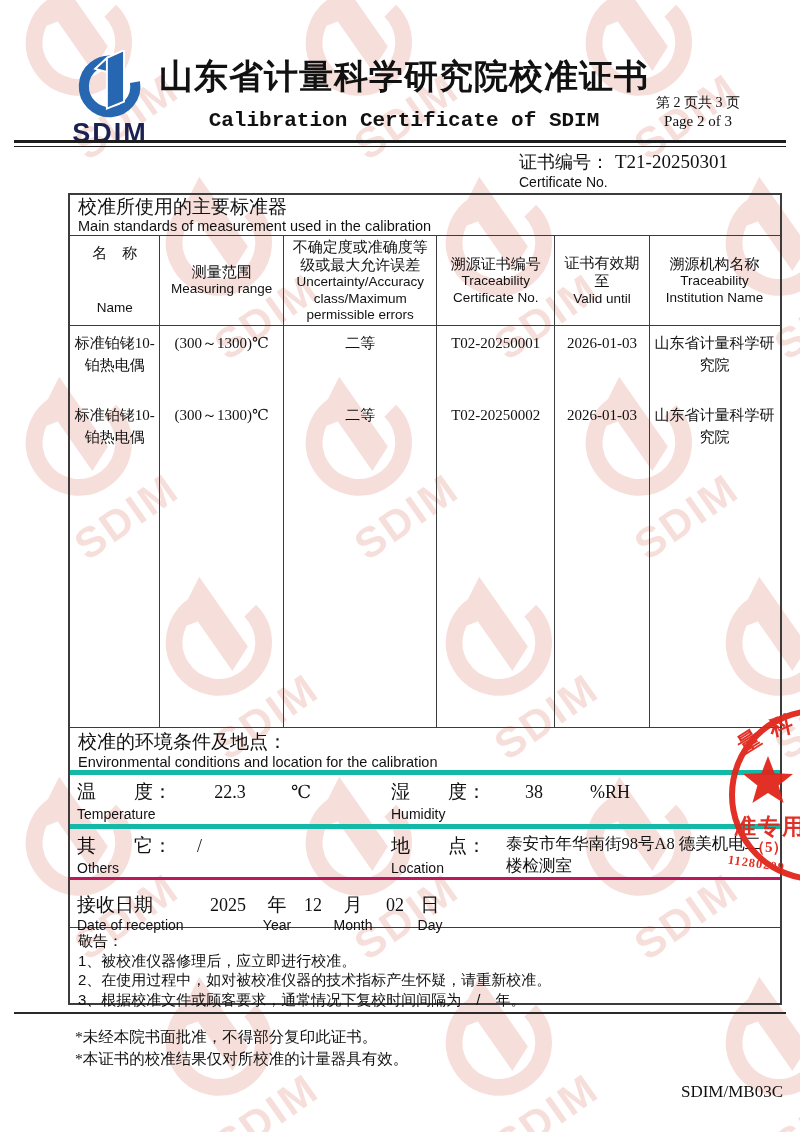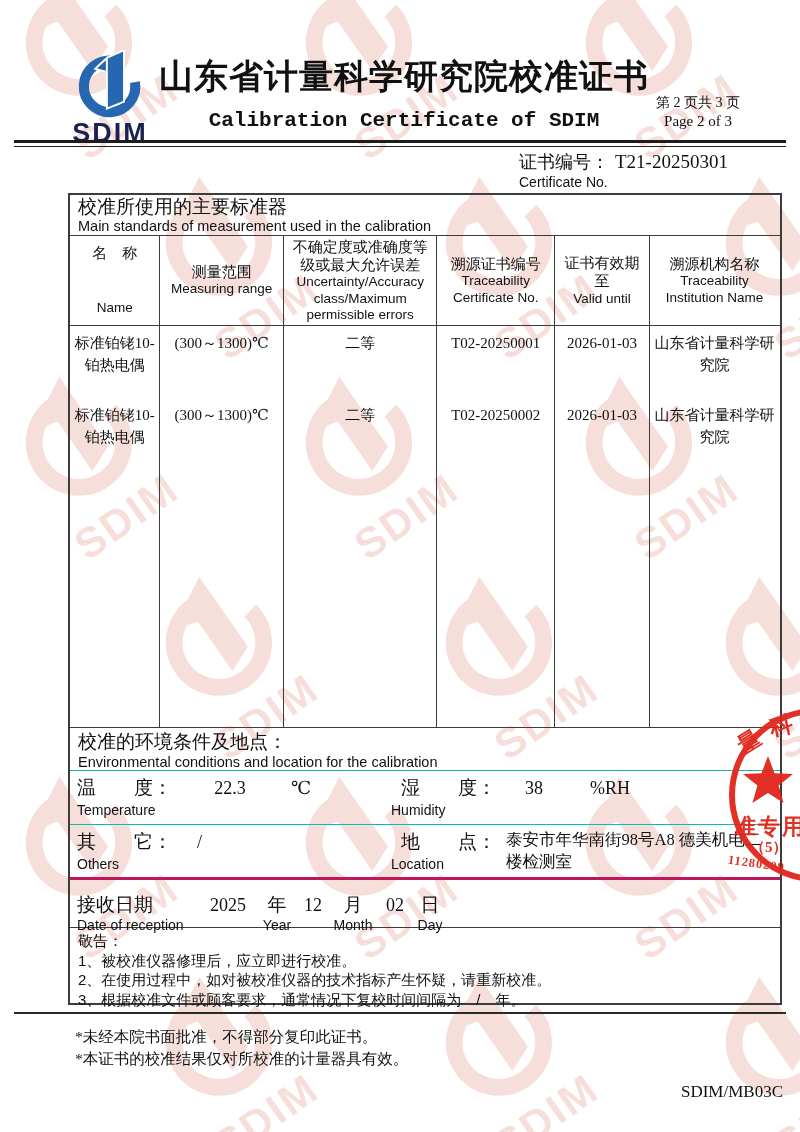--- a/index.html
+++ b/index.html
@@ -49,29 +49,29 @@
   .bl { border-left:1px solid #3c3c3c; }
 
   .tbody { display:flex; height:402px; border-top:1px solid #3c3c3c; }
   .tbody .col { padding-top:0; }
   .tcell { height:72px; padding:7px 2px 0 2px; text-align:center; font-size:15px; line-height:1.45; }
 
   .env-title { height:43px; border-top:1px solid #3c3c3c; padding:3px 8px 0 8px; line-height:1.15; }
   .env-title .zh { font-size:19px; font-family:"Liberation Sans","DejaVu Sans",sans-serif; }
   .env-title .en { font-size:14.5px; font-family:"Liberation Sans","DejaVu Sans",sans-serif; margin-top:1px; }
 
-  .env-row { display:flex; border-top:1px solid #14b8a6; }
+  .env-row { display:flex; border-top:5px solid #14b8a6; }
   .row-temp { height:54px; }
   .row-other { height:53px; }
   .env-half-l { width:316px; padding:4px 0 0 7px; }
   .env-half-r { flex:1; padding:4px 0 0 5px; }
   .env-line1 { display:flex; align-items:baseline; }
   .env-label-zh { font-family:"Liberation Sans","DejaVu Sans",sans-serif; font-size:19px; }
   .env-label-l { width:120px; }
-  .env-label-r { width:115px;text-align:center; }
+  .env-label-r { width:115px; }
   .env-val { font-size:18px; }
   .env-unit { font-size:18px; margin-left:28px; }
   .env-en { font-family:"Liberation Sans","DejaVu Sans",sans-serif; font-size:14px; margin-top:1px; }
   .loc-val { font-size:16.5px; width:258px; line-height:1.35; }
   .val-temp { width:66px; text-align:center; }
   .val-hum { width:56px; text-align:center; }
 
   .recv-row { display:flex; height:50px; border-top:3px solid #be185d; padding:14px 0 0 7px; }
   .recv-unit { display:flex; flex-direction:column; text-align:center; }
   .recv-first { text-align:left; width:120px; }

